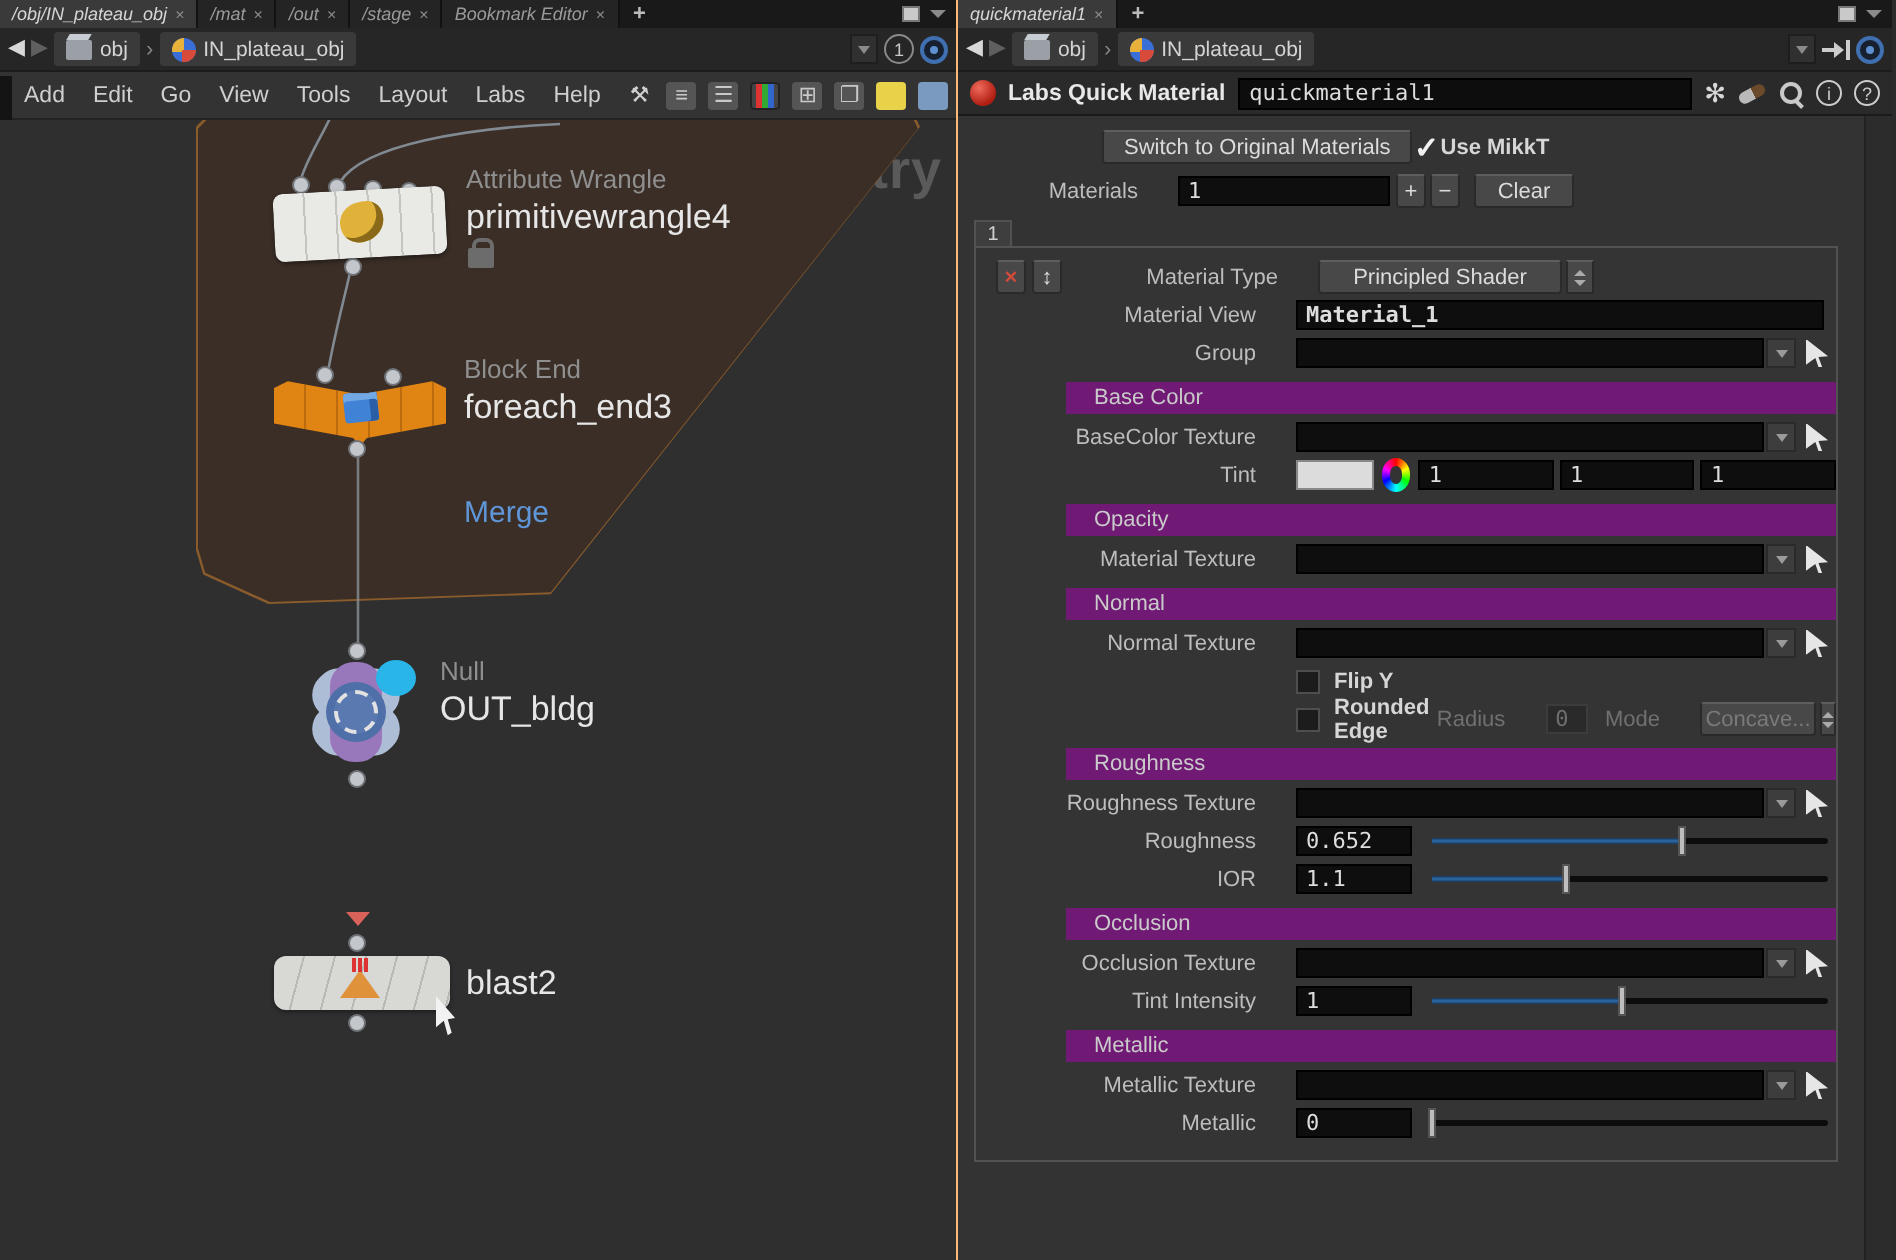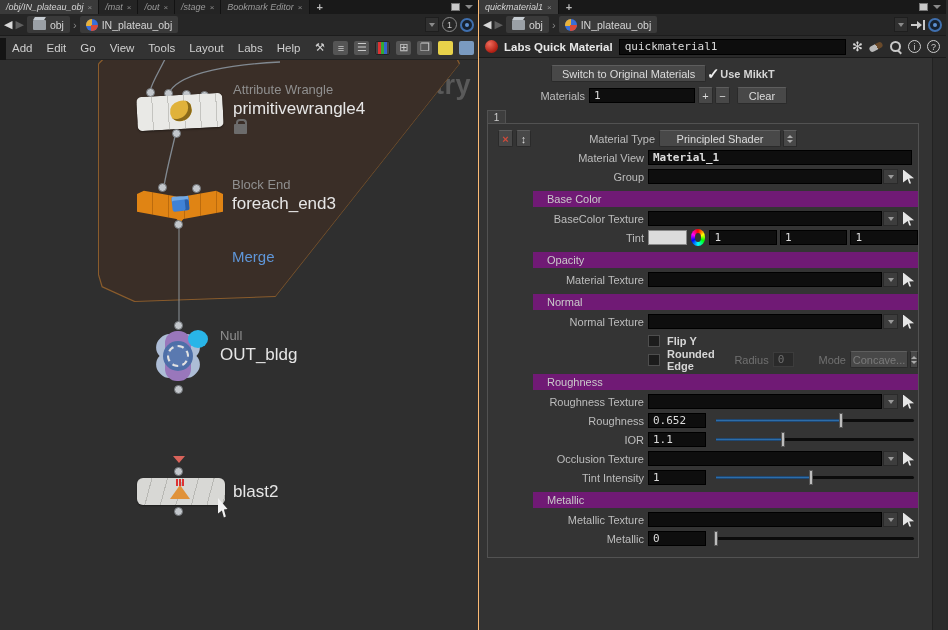--- a/index.html
+++ b/index.html
@@ -107,21 +107,21 @@
   .gutter { position:absolute; right:0; top:58px; width:14px; height:572px; background:#2c2c2c; border-left:1px solid #222; }
   .btn { background:#484848; border:1px solid #2a2a2a; border-top-color:#5e5e5e; border-radius:2px; color:#dcdcdc; font-size:11px; display:flex; align-items:center; justify-content:center; height:17px; padding:0 10px; }
   .fld { background:#0e0e0e; border:1px solid #000; height:15px; color:#ddd; font-family:"DejaVu Sans Mono", monospace; font-size:11px; display:flex; align-items:center; padding:0 4px; }
   .fld.dis { background:#2a2a2a; border-color:#3c3c3c; color:#6e6e6e; }
   .dd-btn { width:15px; height:15px; background:#3d3d3d; border:1px solid #2a2a2a; display:flex; align-items:center; justify-content:center; margin-left:1px; }
   .dd-btn i { width:0;height:0;border-left:3px solid transparent;border-right:3px solid transparent;border-top:4px solid #9a9a9a; }
   .chooser { width:13px; height:14px; background:#e6e6e6; margin-left:5px;
     clip-path:polygon(0 0,85% 62%,48% 64%,62% 100%,48% 100%,36% 68%,0 92%); }
   .sect { height:16px; background:#701a75; color:#cacaca; display:flex; align-items:center; padding-left:14px; margin:6px 0 3px 45px; font-size:11px; }
   .prow { display:flex; align-items:center; height:17px; margin:2px 0; }
-  .gl { width:160px; text-align:right; padding-right:4px; color:#bdbdbd; white-space:nowrap; flex:none; }
+  .gl { width:160px; text-align:right; padding-right:20px; color:#bdbdbd; white-space:nowrap; flex:none; }
   .gl.dim { color:#707070; }
   .chk { width:12px; height:12px; background:#1c1c1c; border:1px solid #4e4e4e; flex:none; display:flex; align-items:center; justify-content:center; color:#f0f0f0; font-size:11px; }
   .chk.big { width:14px; height:14px; background:transparent; border:none; font-size:15px; font-weight:bold; }
   .boldlab { font-weight:bold; color:#d6d6d6; }
   .slider { flex:1; display:flex; align-items:center; position:relative; height:14px; margin:0 4px 0 10px; }
   .track { width:100%; height:3px; background:#0c0c0c; border-radius:2px; position:relative; }
   .fill { position:absolute; left:0; top:0; height:3px; background:linear-gradient(#17365a,#2e6da8,#17365a); }
   .handle { position:absolute; top:-6px; width:4px; height:15px; background:#bdbdbd; border:1px solid #555; transform:translateX(-2px); }
   .spin { width:14px; height:17px; background:#484848; border:1px solid #2a2a2a; border-top-color:#5e5e5e; margin-left:2px; display:flex; flex-direction:column; align-items:center; justify-content:center; gap:2px; }
   .spin b, .spin i { width:0; height:0; border-left:3px solid transparent; border-right:3px solid transparent; }
@@ -444,20 +444,21 @@
             <span class="gl">IOR</span>
             <div class="fld" style="width:58px;">1.1</div>
             <div class="slider">
               <div class="track">
                   <div class="fill" style="width: 34%;"></div>
               <div class="handle" style="left: 34%;"></div>
                 </div>
             </div>
           </div>
 
+          <div class="sect">Occlusion</div>
           <div class="prow">
             <span class="gl">Occlusion Texture</span>
             <div class="fld" style="flex:1;"></div>
             <div class="dd-btn">
                 <i></i>
               </div>
             <span class="chooser" style="margin-right:2px;"></span>
           </div>
           <div class="prow">
             <span class="gl">Tint Intensity</span>

